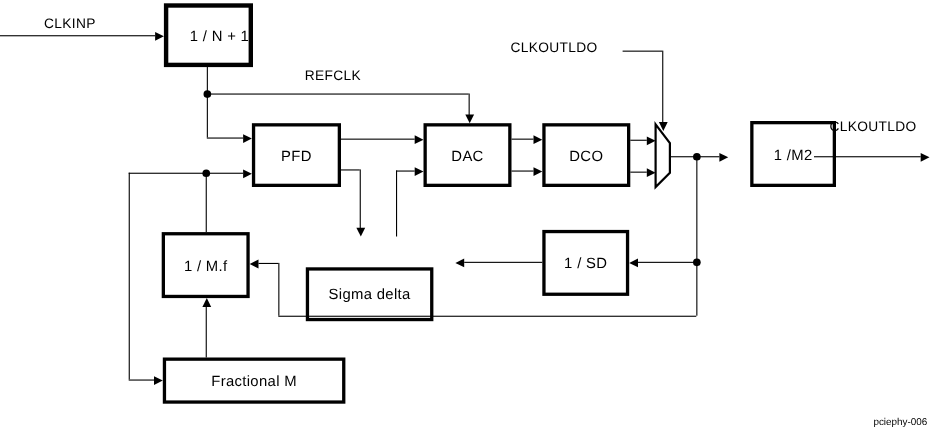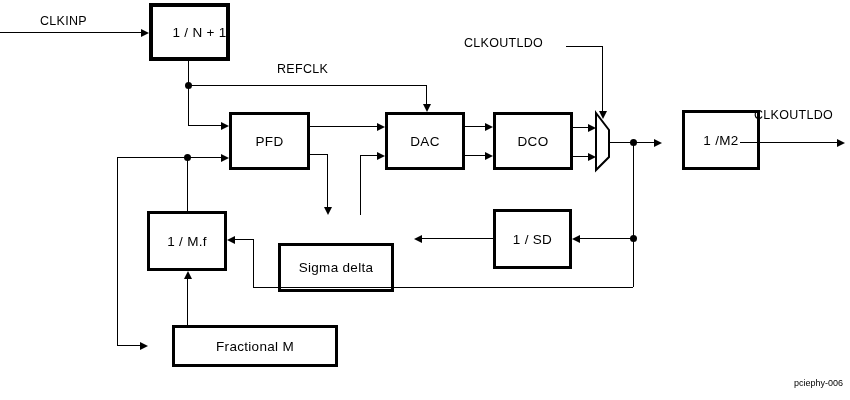--- a/index.html
+++ b/index.html
@@ -88,21 +88,21 @@
   </div>
 
   <div class="box" style="left:493px; top:209px; width:79px; height:60px;">
     <span>1 / SD</span>
   </div>
 
   <div class="box" style="left:147px; top:211px; width:80px; height:60px;">
     <span>1 / M.f</span>
   </div>
 
-  <div class="box" style="left:148px; top:325px; width:166px; height:42px;margin-left:24px;">
+  <div class="box" style="left:148px; top:325px; width:166px; height:42px;">
     <span>Fractional M</span>
   </div>
 
   <svg class="mux" style="left:0; top:0;" width="850" height="400" viewBox="0 0 850 400">
     <polygon points="596,113 609,130 609,157 596,170" fill="#ffffff" stroke="#000000" stroke-width="2"></polygon>
   </svg>
 
   <div class="lbl" style="left:40px;  top:14px;">CLKINP</div>
   <div class="lbl" style="left:277px; top:62px;">REFCLK</div>
   <div class="lbl" style="left:464px; top:36px;">CLKOUTLDO</div>

